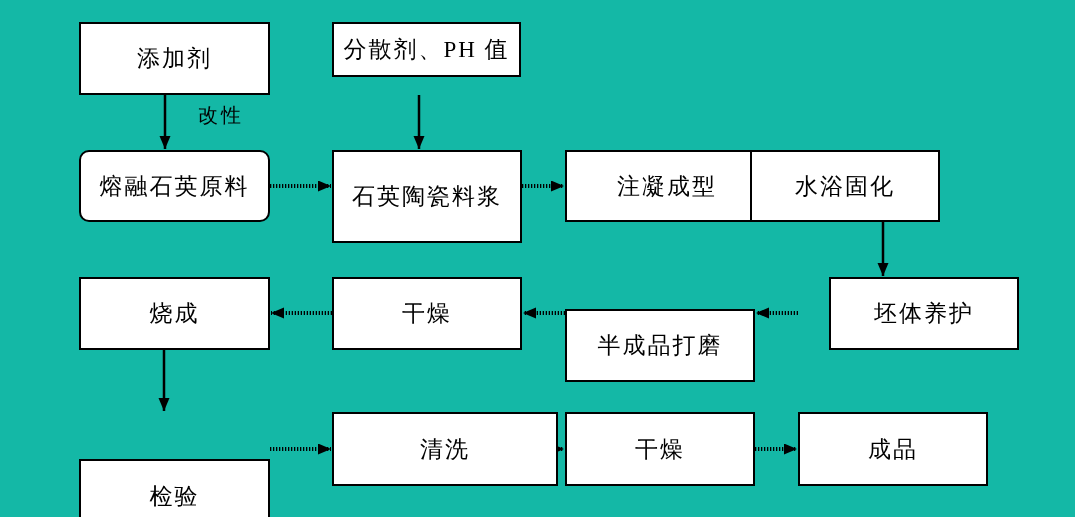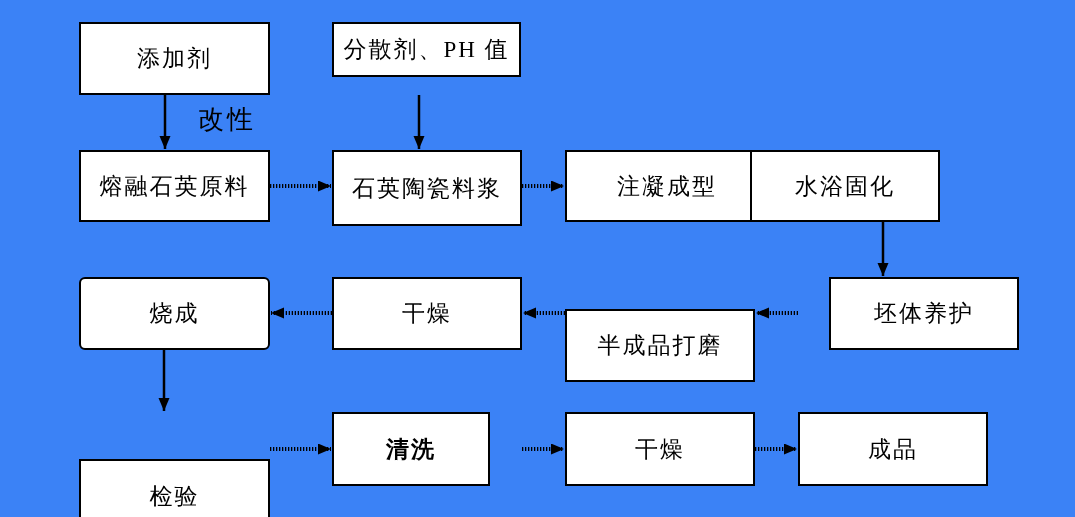--- a/index.html
+++ b/index.html
@@ -4,21 +4,21 @@
 <style>
   html, body {
     margin: 0;
     padding: 0;
     background: #ffffff;
   }
   .canvas {
     position: relative;
     width: 1075px;
     height: 517px;
-    background: #3b82f6;
+    background: #14b8a6;
     font-family: "Liberation Serif", "DejaVu Serif", serif;
     overflow: hidden;
   }
   .edges-svg {
     position: absolute;
     left: 0;
     top: 0;
     width: 1075px;
     height: 517px;
     pointer-events: none;
@@ -33,21 +33,21 @@
     justify-content: center;
   }
   .node .node-label {
     font-size: 23px;
     color: #000000;
     letter-spacing: 2px;
     white-space: nowrap;
   }
   .annotation {
     position: absolute;
-    font-size: 26px;
+    font-size: 20px;
     color: #000000;
     letter-spacing: 3px;
     white-space: nowrap;
   }
 </style>
 </head>
 <body>
 
 <div class="canvas">
   <svg class="edges-svg" id="edges-svg" viewBox="0 0 1075 517" xmlns="http://www.w3.org/2000/svg">
@@ -73,48 +73,48 @@
       </g>
   </svg>
 
   <div id="node-layer">
       <div class="node" style="left: 79px; top: 22px; width: 191px; height: 73px; border-color: rgb(0, 0, 0);">
         <span class="node-label">添加剂</span>
       </div>
       <div class="node" style="left: 332px; top: 22px; width: 189px; height: 55px; border-color: rgb(0, 0, 0);">
         <span class="node-label">分散剂、PH 值</span>
       </div>
-      <div class="node" style="left: 79px; top: 150px; width: 191px; height: 72px; border-color: rgb(0, 0, 0);">
+      <div class="node" style="left: 79px; top: 150px; width: 191px; height: 72px; border-color: rgb(0, 0, 0); border-radius: 10px;">
         <span class="node-label">熔融石英原料</span>
       </div>
-      <div class="node" style="left: 332px; top: 150px; width: 190px; height: 76px; border-color: rgb(0, 0, 0); text-align: center;">
+      <div class="node" style="left: 332px; top: 150px; width: 190px; height: 93px; border-color: rgb(0, 0, 0); text-align: center;">
         <span class="node-label">石英陶瓷料浆</span>
       </div>
       <div class="node" style="left: 565px; top: 150px; width: 190px; height: 72px; border-color: rgb(0, 0, 0); padding-left: 14px;">
         <span class="node-label">注凝成型</span>
       </div>
       <div class="node" style="left: 750px; top: 150px; width: 190px; height: 72px; border-color: rgb(0, 0, 0); align-items: center;">
         <span class="node-label">水浴固化</span>
       </div>
-      <div class="node" style="left: 79px; top: 277px; width: 191px; height: 73px; border-color: rgb(0, 0, 0); border-radius: 6px;">
+      <div class="node" style="left: 79px; top: 277px; width: 191px; height: 73px; border-color: rgb(0, 0, 0);">
         <span class="node-label">烧成</span>
       </div>
       <div class="node" style="left: 332px; top: 277px; width: 190px; height: 73px; border-color: rgb(0, 0, 0);">
         <span class="node-label">干燥</span>
       </div>
       <div class="node" style="left: 565px; top: 277px; width: 190px; height: 73px; border-color: rgb(0, 0, 0); margin-top: 32px;">
         <span class="node-label">半成品打磨</span>
       </div>
       <div class="node" style="left: 829px; top: 277px; width: 190px; height: 73px; border-color: rgb(0, 0, 0);">
         <span class="node-label">坯体养护</span>
       </div>
       <div class="node" style="left: 79px; top: 412px; width: 191px; height: 74px; border-color: rgb(0, 0, 0); margin-top: 47px;">
         <span class="node-label">检验</span>
       </div>
-      <div class="node" style="left: 332px; top: 412px; width: 158px; height: 74px; border-color: rgb(0, 0, 0); font-weight: bold;">
+      <div class="node" style="left: 332px; top: 412px; width: 226px; height: 74px; border-color: rgb(0, 0, 0);">
         <span class="node-label">清洗</span>
       </div>
       <div class="node" style="left: 565px; top: 412px; width: 190px; height: 74px; border-color: rgb(0, 0, 0);">
         <span class="node-label">干燥</span>
       </div>
       <div class="node" style="left: 798px; top: 412px; width: 190px; height: 74px; border-color: rgb(0, 0, 0);">
         <span class="node-label">成品</span>
       </div>
     </div>
 

